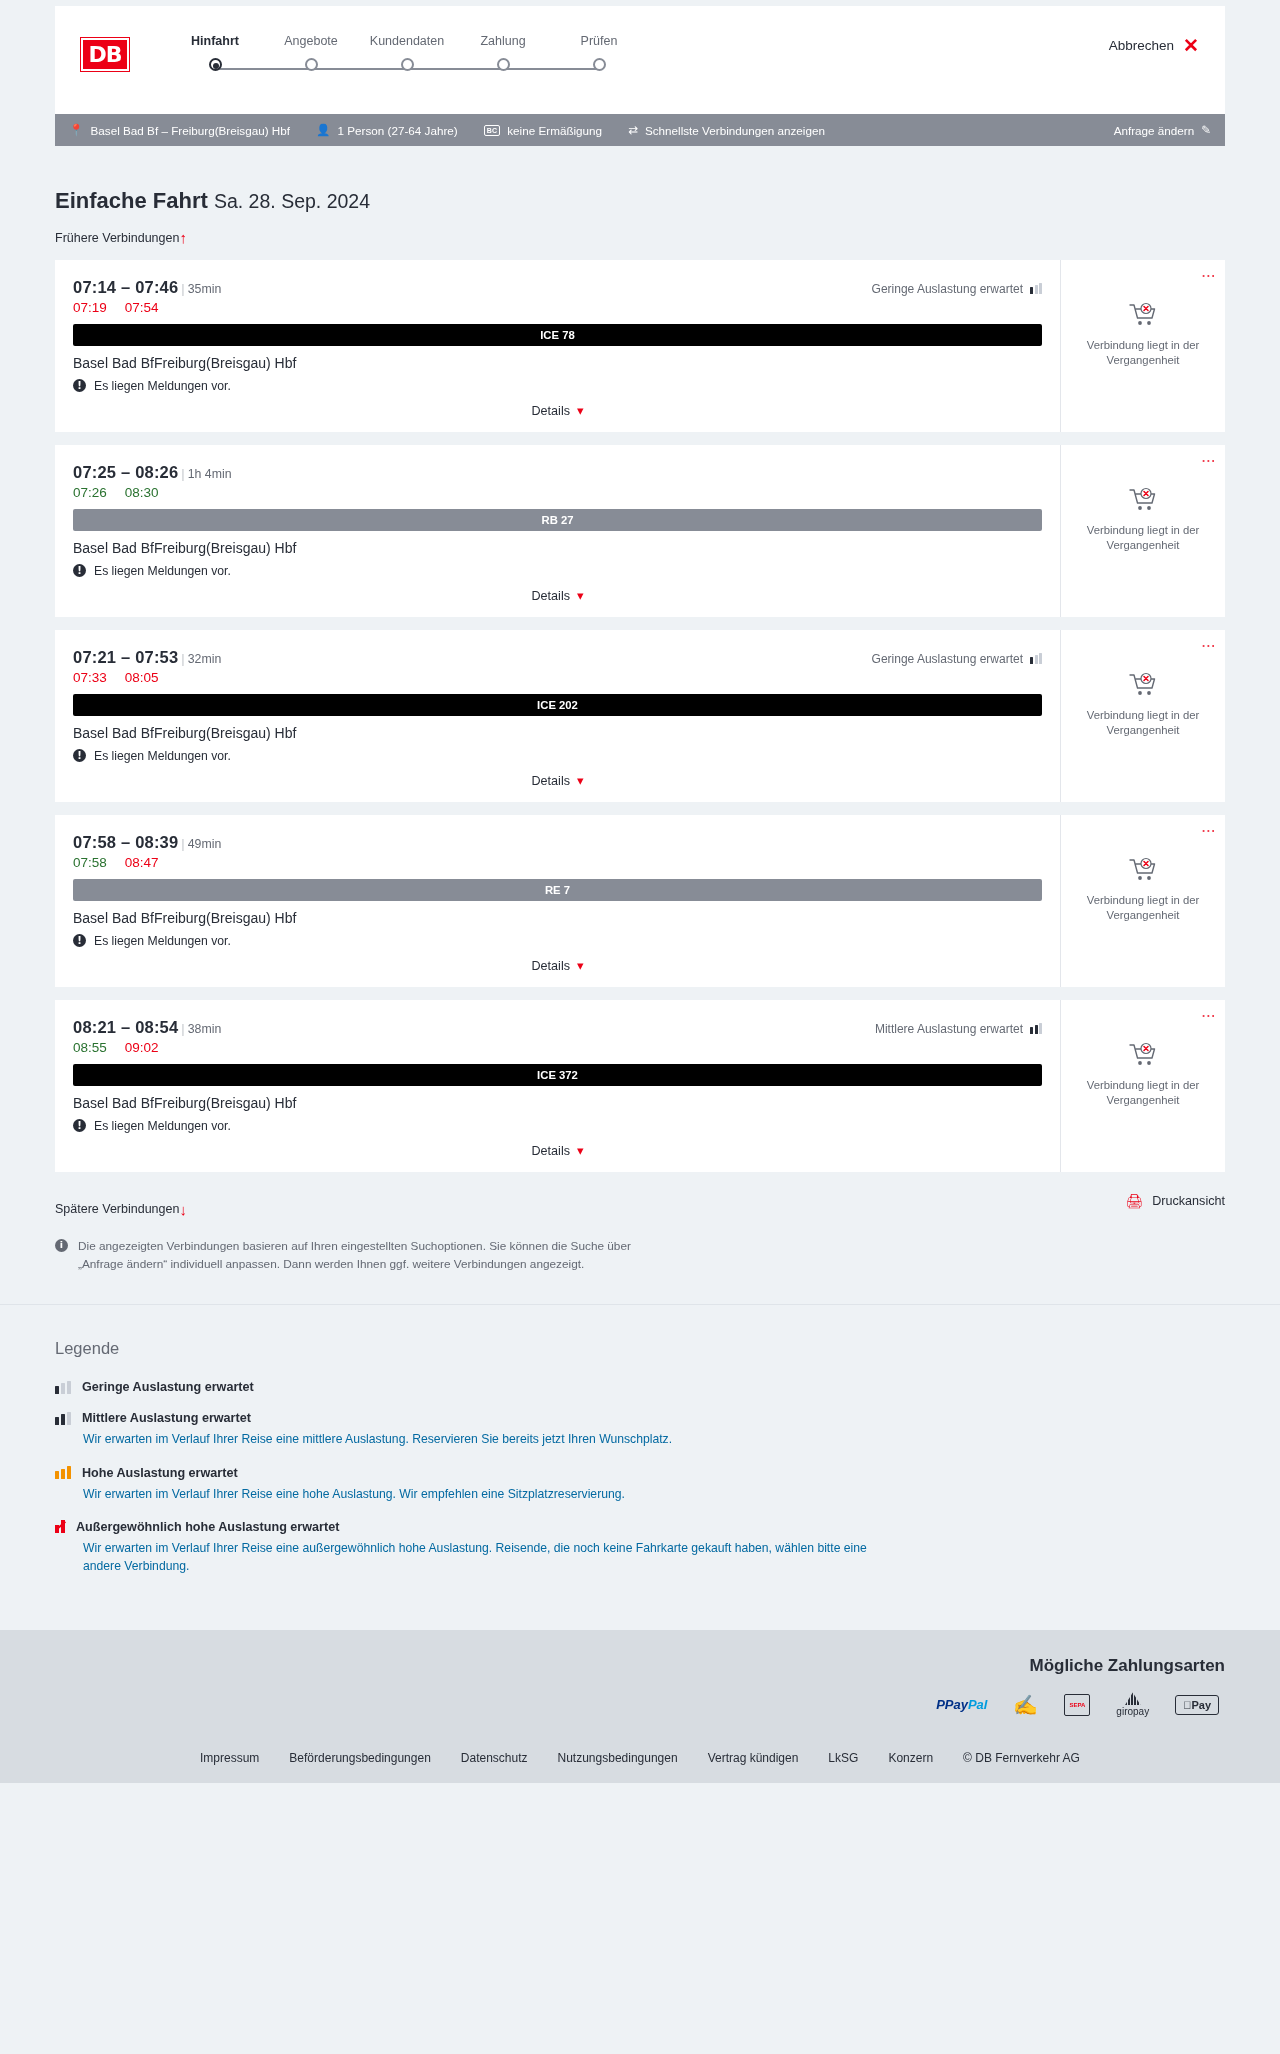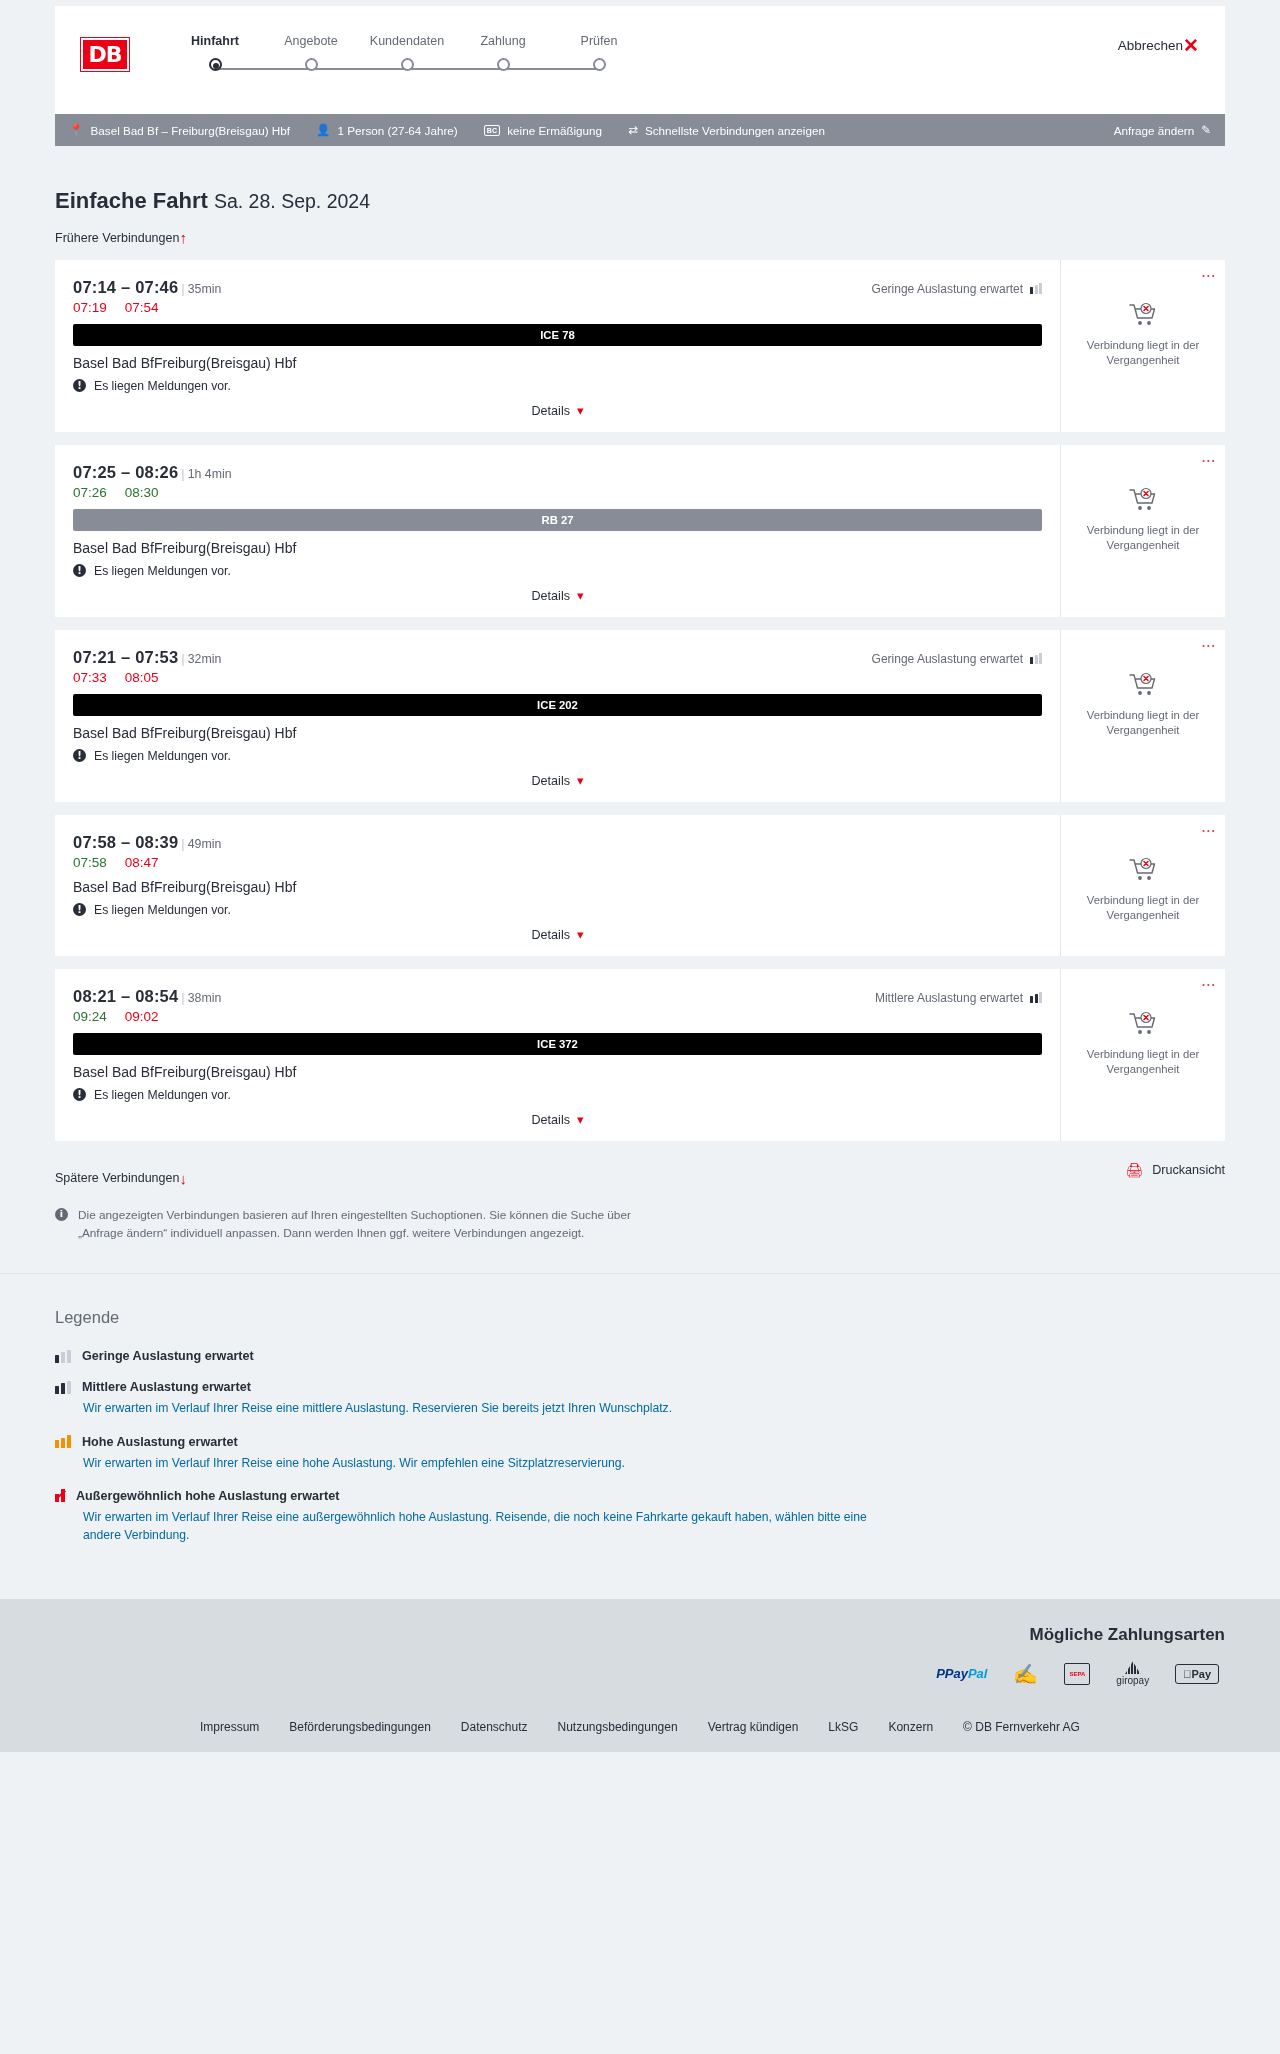--- a/index.html
+++ b/index.html
@@ -59,21 +59,21 @@
     position: relative; z-index: 2;
   }
   .dot.filled { border-color: #282d37; }
   .dot.filled::after {
     content: ""; position: absolute;
     left: 2.5px; top: 2.5px; width: 6px; height: 6px;
     border-radius: 50%; background: #282d37;
   }
   .cancel {
     position: absolute; right: 26px; top: 30px;
-    display: flex; align-items: center; gap: 0;
+    display: flex; align-items: center; gap: 9px;
     font-size: 13.5px; color: #282d37;
   }
   .x-icon { color: #ec0016; font-size: 19px; line-height: 1; font-weight: 600; }
 
   
   .query-bar-wrap { padding: 0 55px; background: #eef2f5; }
   .query-bar {
     background: #878c96;
     color: #fff;
     height: 32px;
@@ -469,20 +469,23 @@
         <div class="card-left">
           <div class="times-row">
             <span class="time-main">07:58 – 08:39</span>
             <span class="sep">|</span>
             <span class="duration">49min</span>
           </div>
           <div class="times-delay">
             <span class="t-green">07:58</span>
             <span class="t-red">08:47</span>
           </div>
+          <div class="train-bar regional">
+            <span>RE 7</span>
+          </div>
           <div class="stations">
             <span>Basel Bad Bf</span>
             <span>Freiburg(Breisgau) Hbf</span>
           </div>
           <div class="messages">
             <span class="excl">!</span>
             <span>Es liegen Meldungen vor.</span>
           </div>
           <div class="details-row">
             <span>Details</span>
@@ -510,21 +513,21 @@
             <div class="occupancy">
               <span>Mittlere Auslastung erwartet</span>
               <span class="bars">
                 <i class="on"></i>
                 <i class="on"></i>
                 <i class="off"></i>
               </span>
             </div>
           </div>
           <div class="times-delay">
-            <span class="t-green">09:24</span>
+            <span class="t-green">08:55</span>
             <span class="t-red">09:02</span>
           </div>
           <div class="train-bar ice">
             <span>ICE 372</span>
           </div>
           <div class="stations">
             <span>Basel Bad Bf</span>
             <span>Freiburg(Breisgau) Hbf</span>
           </div>
           <div class="messages">

